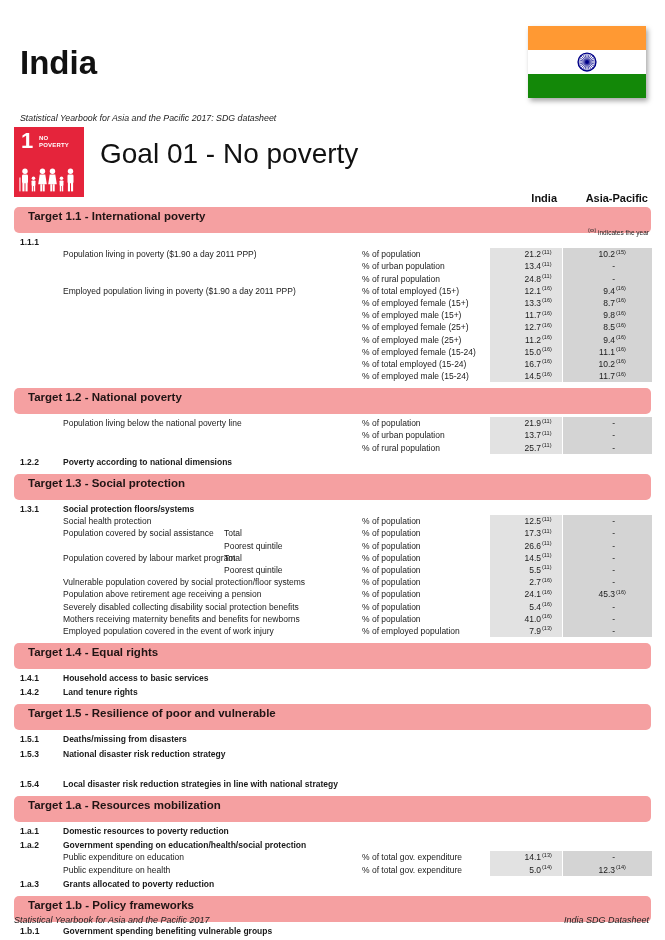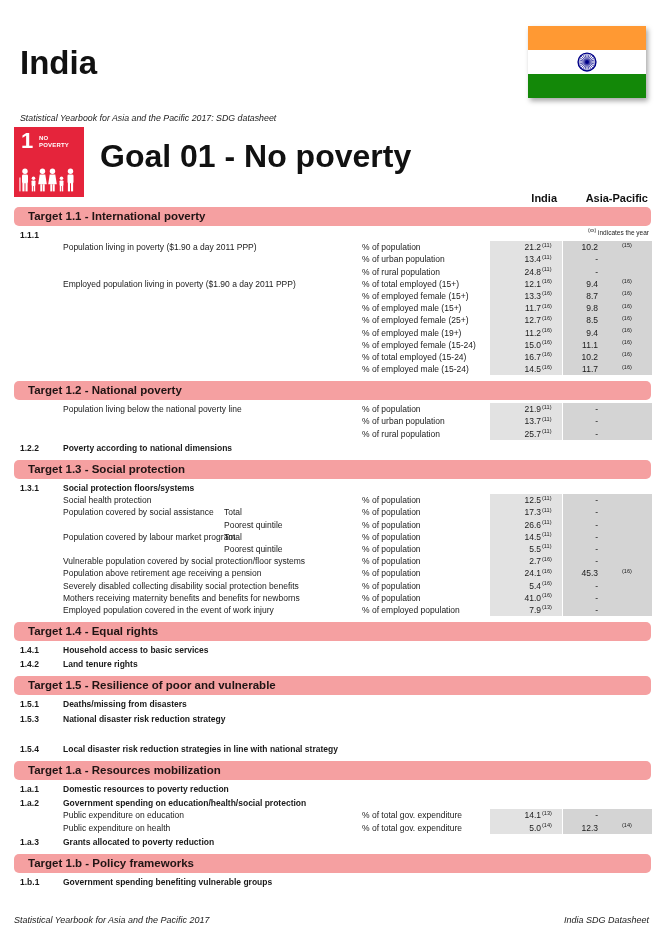--- a/index.html
+++ b/index.html
@@ -17,46 +17,46 @@
   .band.white{background:#ffffff;position:relative;}
   .band.green{background:#138808;}
   .chakra{position:absolute;left:50%;top:50%;transform:translate(-50%,-50%);}
 
   .badge{position:absolute;left:14px;top:127px;width:70px;height:70px;background:#E5243B;color:#fff;}
   .badge-num{position:absolute;left:7px;top:2px;font-size:22px;font-weight:bold;line-height:24px;}
   .badge-label{position:absolute;left:25px;top:8px;width:30px;font-size:6px;font-weight:bold;
                line-height:6.5px;letter-spacing:.2px;}
   .badge-picto{position:absolute;left:4px;bottom:3px;}
 
-  .goal-title{position:absolute;left:100px;top:138px;font-size:32px;font-weight:bold;color:#111;}
+  .goal-title{position:absolute;left:100px;top:138px;font-size:28px;font-weight:normal;color:#111;}
 
   .colheads{position:absolute;top:192px;left:0;width:665px;height:15px;font-size:11px;font-weight:bold;color:#111;}
   .ch-india{position:absolute;left:490px;width:67px;text-align:right;}
   .ch-asia{position:absolute;left:560px;width:88px;text-align:right;}
 
   
   .sections{position:absolute;top:207px;left:0;width:665px;}
   .section{margin-bottom:6px;position:relative;}
-  .banner{margin-left:14px;width:637px;height:19px;background:#F5A0A1;border-radius:5px;
+  .banner{margin-left:14px;width:637px;height:26px;background:#F5A0A1;border-radius:5px;
           box-sizing:border-box;padding-left:14px;font-weight:bold;font-size:11.5px;
           line-height:19px;color:#201414;margin-bottom:3px;}
   .year-note{position:absolute;right:16px;top:20px;font-size:6.5px;color:#222;}
   .year-note sup{font-size:5px;}
 
   .row{display:grid;grid-template-columns:43px 161px 138px 126px 2px 72px 1px 89px;
        margin-left:20px;height:12.2px;line-height:12.2px;font-size:8.5px;align-items:center;}
   .row > span{min-width:0;}
   .code{grid-column:1;font-weight:bold;}
   .ind-title{grid-column:2 / 6;font-weight:bold;white-space:nowrap;}
   .lbl{grid-column:2;white-space:nowrap;overflow:visible;}
   .sub{grid-column:3;white-space:nowrap;}
   .unit{grid-column:4;white-space:nowrap;}
   .val{display:flex;justify-content:flex-end;align-items:center;height:12.2px;}
   .val.india{grid-column:6;background:#E2E2E2;padding-right:5px;}
-  .val.asia{grid-column:8;background:#D4D4D4;padding-right:15px;gap:23px;}
+  .val.asia{grid-column:8;background:#D4D4D4;padding-right:21px;}
   .v{font-size:8.5px;}
   .yr{width:15px;font-size:5.6px;position:relative;top:-2.5px;margin-left:1px;text-align:left;}
 
   .footer{position:absolute;left:14px;right:16px;top:915px;display:flex;justify-content:space-between;
           font-style:italic;font-size:9px;color:#222;}
 </style>
 </head>
 <body>
 
 <div class="page">
@@ -240,21 +240,21 @@
             <span class="yr">(16)</span>
           </div>
           <div class="val asia">
             <span class="v">8.5</span>
             <span class="yr">(16)</span>
           </div>
         </div>
         <div class="row">
           <span class="lbl"></span>
           <span class="sub"></span>
-          <span class="unit">% of employed male (19+)</span>
+          <span class="unit">% of employed male (25+)</span>
           <div class="val india">
             <span class="v">11.2</span>
             <span class="yr">(16)</span>
           </div>
           <div class="val asia">
             <span class="v">9.4</span>
             <span class="yr">(16)</span>
           </div>
         </div>
         <div class="row">

